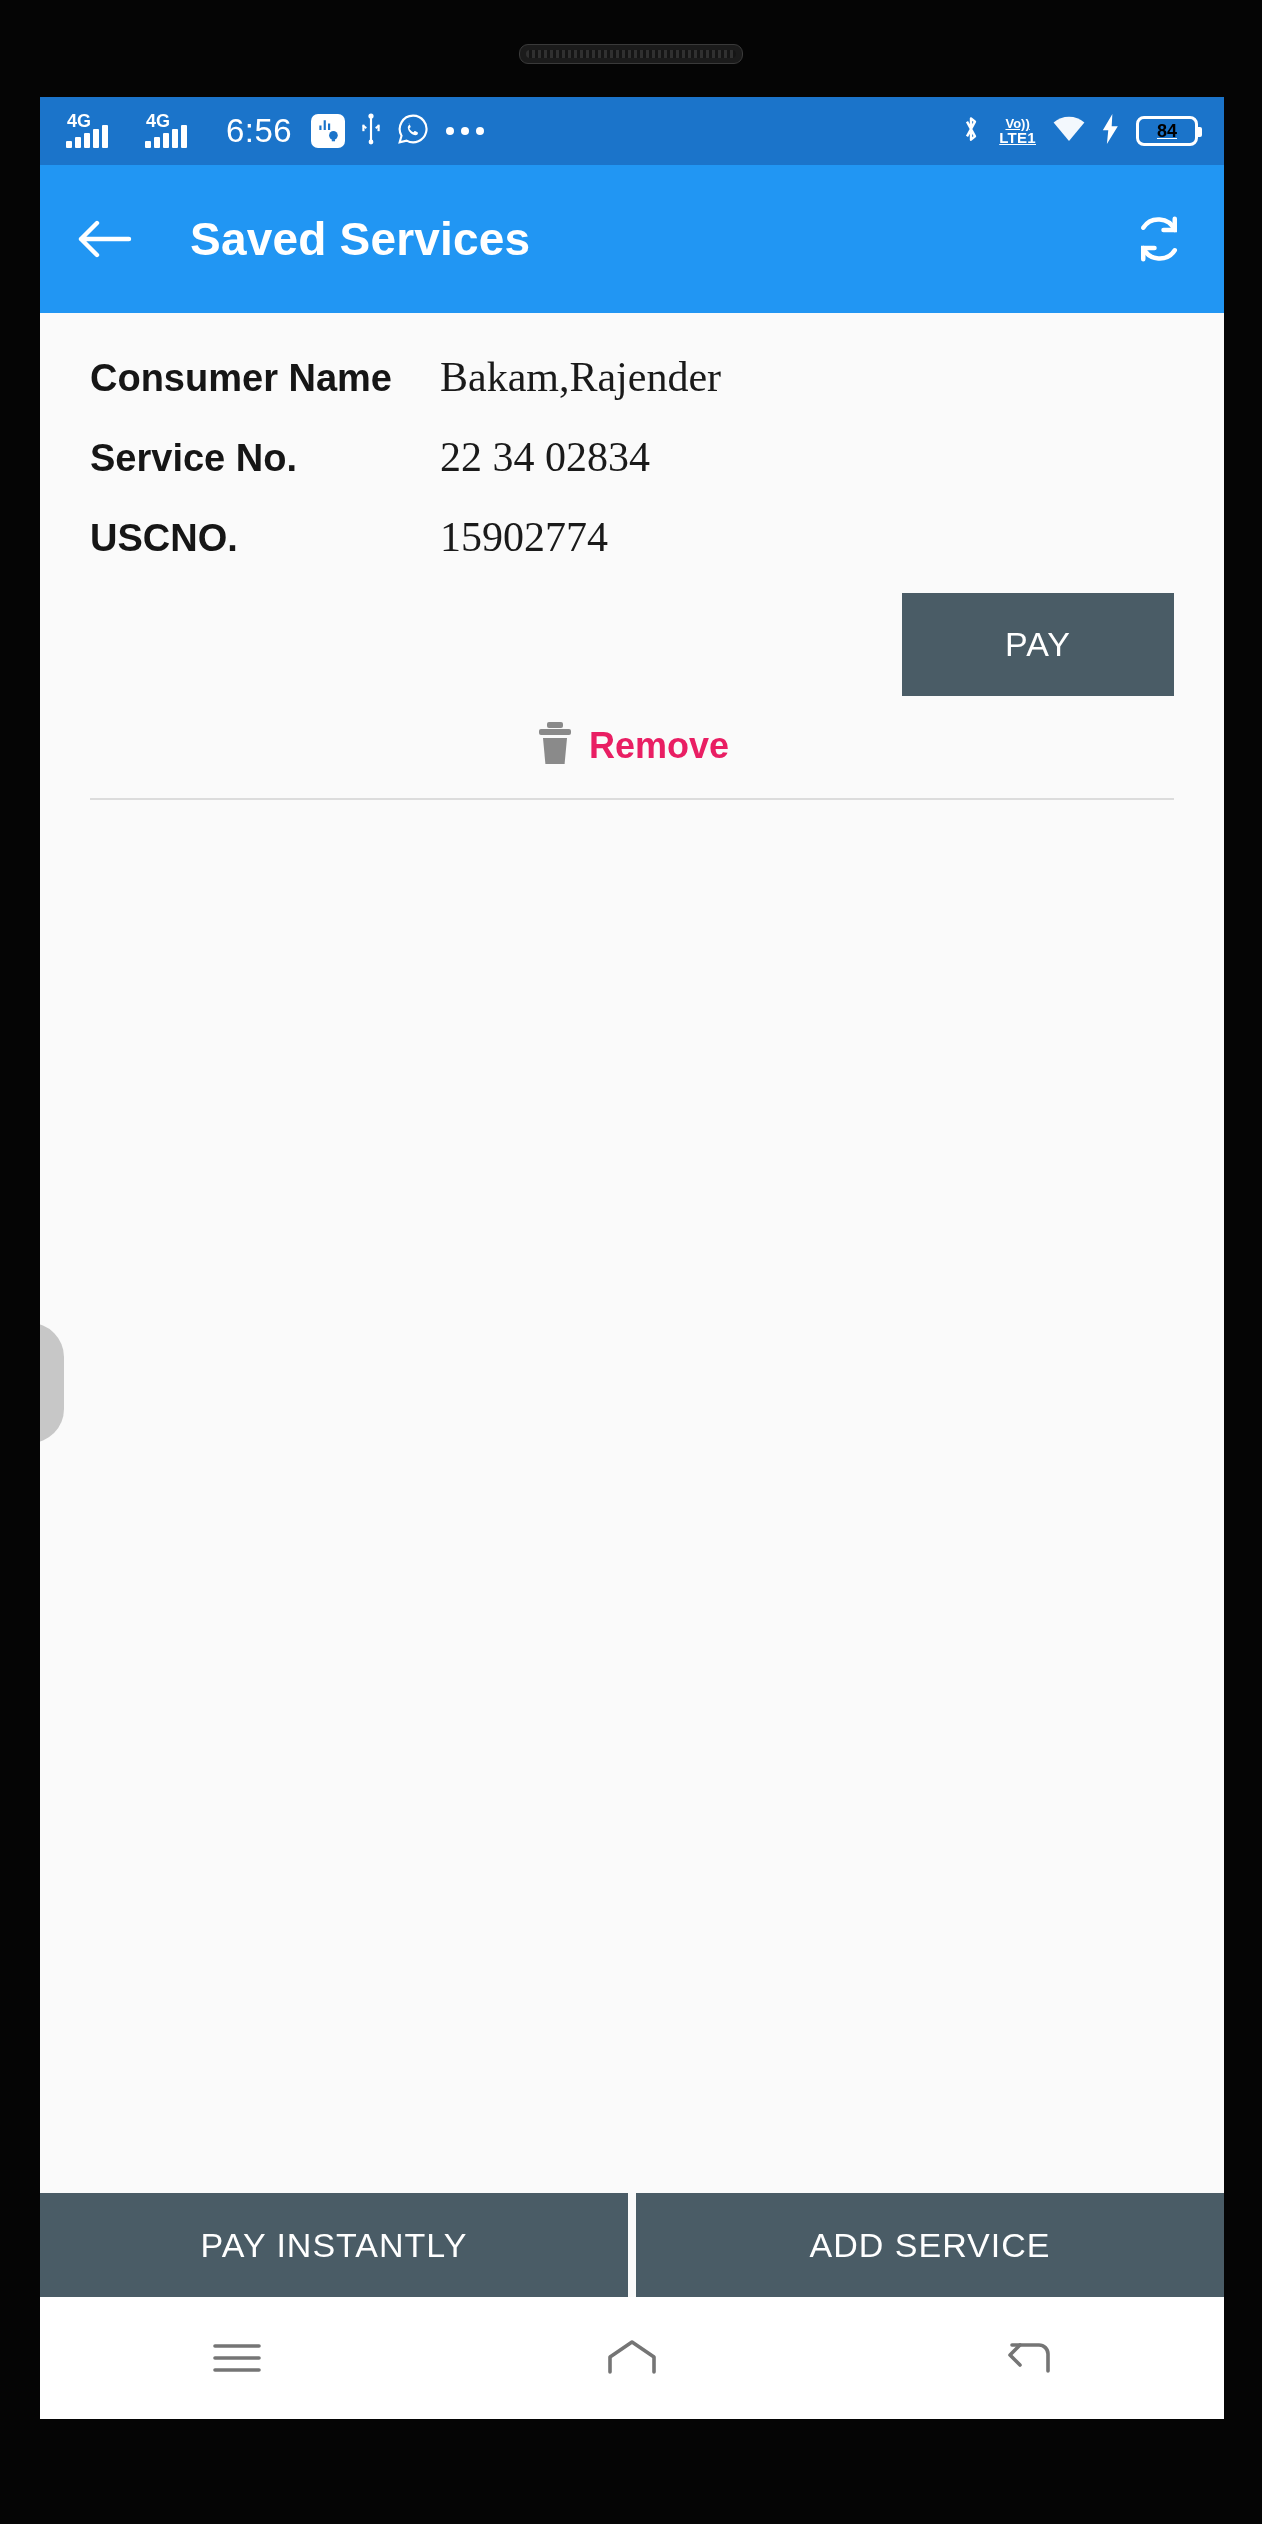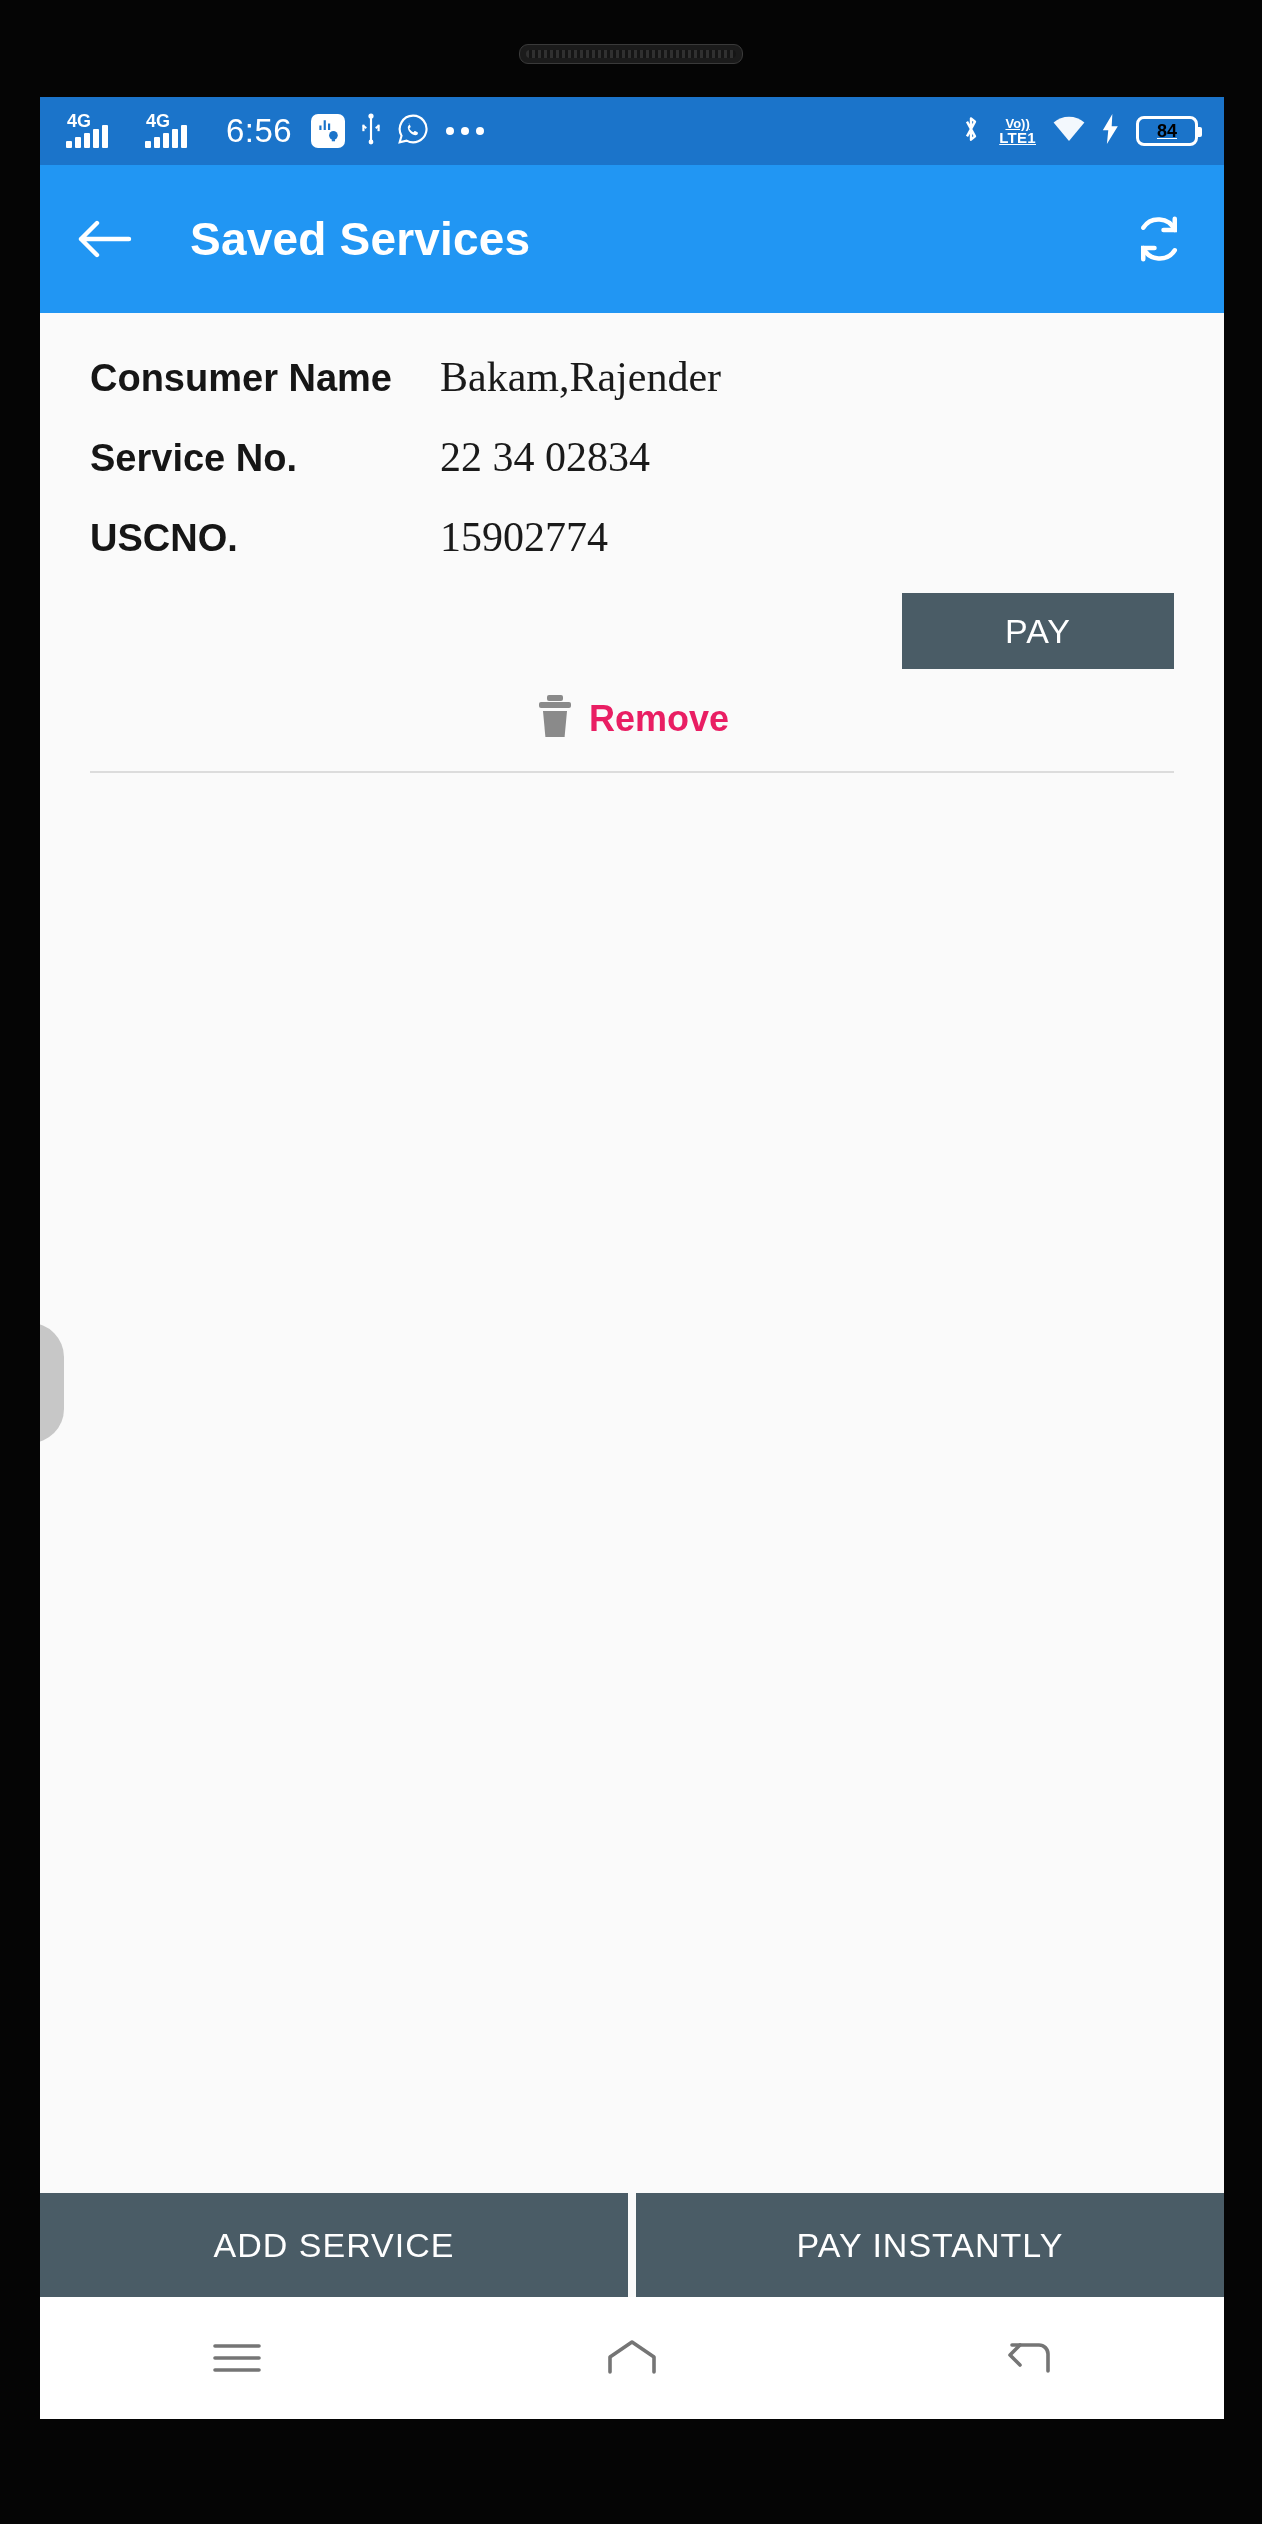--- a/index.html
+++ b/index.html
@@ -80,21 +80,21 @@
   .row .lbl{
     width:350px;font-size:38px;font-weight:bold;color:#161616;
     font-family:"Liberation Sans",sans-serif;
   }
   .row .val{
     font-size:42px;color:#1a1a1a;font-family:"Liberation Serif",serif;
   }
   .payrow{display:flex;justify-content:flex-end;padding:0 50px;margin-top:22px;}
   .paybtn{
     background:#4a5c66;color:#fff;border:none;
-    min-width:272px;height:76px;font-size:34px;letter-spacing:1px;
+    min-width:272px;height:103px;font-size:34px;letter-spacing:1px;
     font-family:"Liberation Sans",sans-serif;cursor:pointer;margin-left:6px;
   }
   .actions{
     display:flex;align-items:center;justify-content:center;
     padding:26px 54px 0 54px;
   }
   .act{display:flex;align-items:center;gap:14px;cursor:pointer;}
   .act .t{font-size:36px;font-weight:bold;}
   .remove .t{color:#e91e63;}
   .history .t{color:#2196f3;}
@@ -267,22 +267,22 @@
           <span class="t">Remove</span>
         </div>
 
       </div>
 
       <div class="divider"></div>
       <div class="edge-handle"></div>
     </div>
 
     <div class="bottombar">
+      <button class="bbtn">PAY INSTANTLY</button>
       <button class="bbtn">ADD SERVICE</button>
-      <button class="bbtn">PAY INSTANTLY</button>
     </div>
 
     <div class="navbar">
       <div class="nb">
         <svg width="52" height="36" viewBox="0 0 26 18" fill="none" stroke="#757575" stroke-width="1.8" stroke-linecap="round">
           <path d="M2 3h22M2 9h22M2 15h22"></path>
         </svg>
       </div>
       <div class="nb">
         <svg width="52" height="40" viewBox="0 0 26 20" fill="none" stroke="#757575" stroke-width="1.8" stroke-linecap="round" stroke-linejoin="round">

